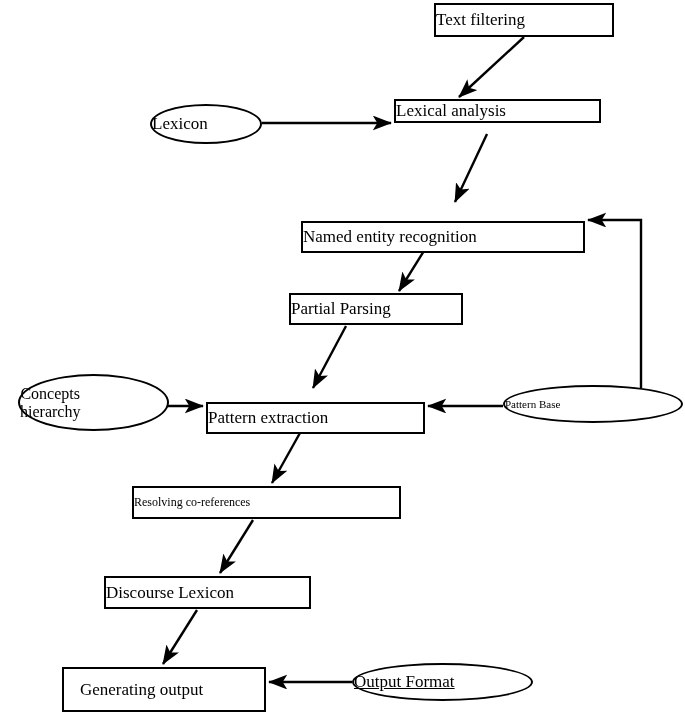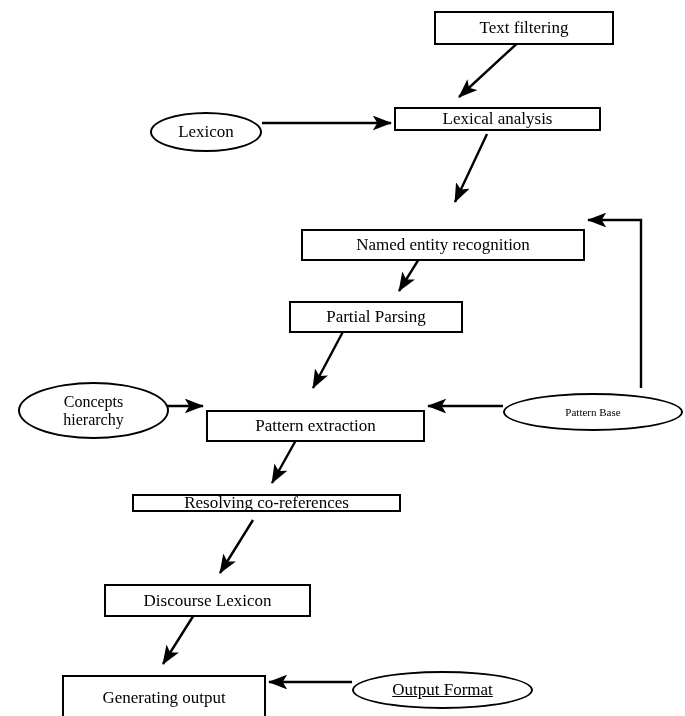--- a/index.html
+++ b/index.html
@@ -24,28 +24,27 @@
     left: 0;
     top: 0;
     width: 685px;
     height: 716px;
     pointer-events: none;
   }
   .node {
     position: absolute;
     display: flex;
     align-items: center;
-    justify-content: center;
+    justify-content: flex-start;
     text-align: center;
     box-sizing: border-box;
     background: #ffffff;
     color: #000000;
     line-height: 1.12;
     white-space: nowrap;
-    margin-top: 8px;
   }
   .node.box {
     border: 2.2px solid #000000;
     border-radius: 0;
   }
   .node.ellipse {
     border: 2.6px solid #000000;
     border-radius: 50% / 50%;
   }
   .node-label {
@@ -99,27 +98,27 @@
       <div class="node ellipse" style="left: 18px; top: 374px; width: 151px; height: 57px; font-size: 16px;">
         <span class="node-label">Concepts
 hierarchy</span>
       </div>
       <div class="node box" style="left: 206px; top: 402px; width: 219px; height: 32px; font-size: 17px;">
         <span class="node-label">Pattern extraction</span>
       </div>
       <div class="node ellipse" style="left: 503px; top: 385px; width: 180px; height: 38px; font-size: 11px;">
         <span class="node-label">Pattern Base</span>
       </div>
-      <div class="node box" style="left: 132px; top: 486px; width: 269px; height: 18px; font-size: 17px;">
+      <div class="node box" style="left: 132px; top: 486px; width: 269px; height: 33px; font-size: 12px;">
         <span class="node-label">Resolving co-references</span>
       </div>
       <div class="node box" style="left: 104px; top: 576px; width: 207px; height: 33px; font-size: 17px;">
         <span class="node-label">Discourse Lexicon</span>
       </div>
-      <div class="node box" style="left: 62px; top: 667px; width: 204px; height: 45px; font-size: 17px;">
+      <div class="node box" style="left: 62px; top: 667px; width: 204px; height: 45px; font-size: 17px; padding-left: 16px;">
         <span class="node-label">Generating output</span>
       </div>
       <div class="node ellipse" style="left: 352px; top: 663px; width: 181px; height: 38px; font-size: 17px; text-decoration: underline;">
         <span class="node-label">Output Format</span>
       </div>
     </div>
 
 </div>
 
 </body></html>

